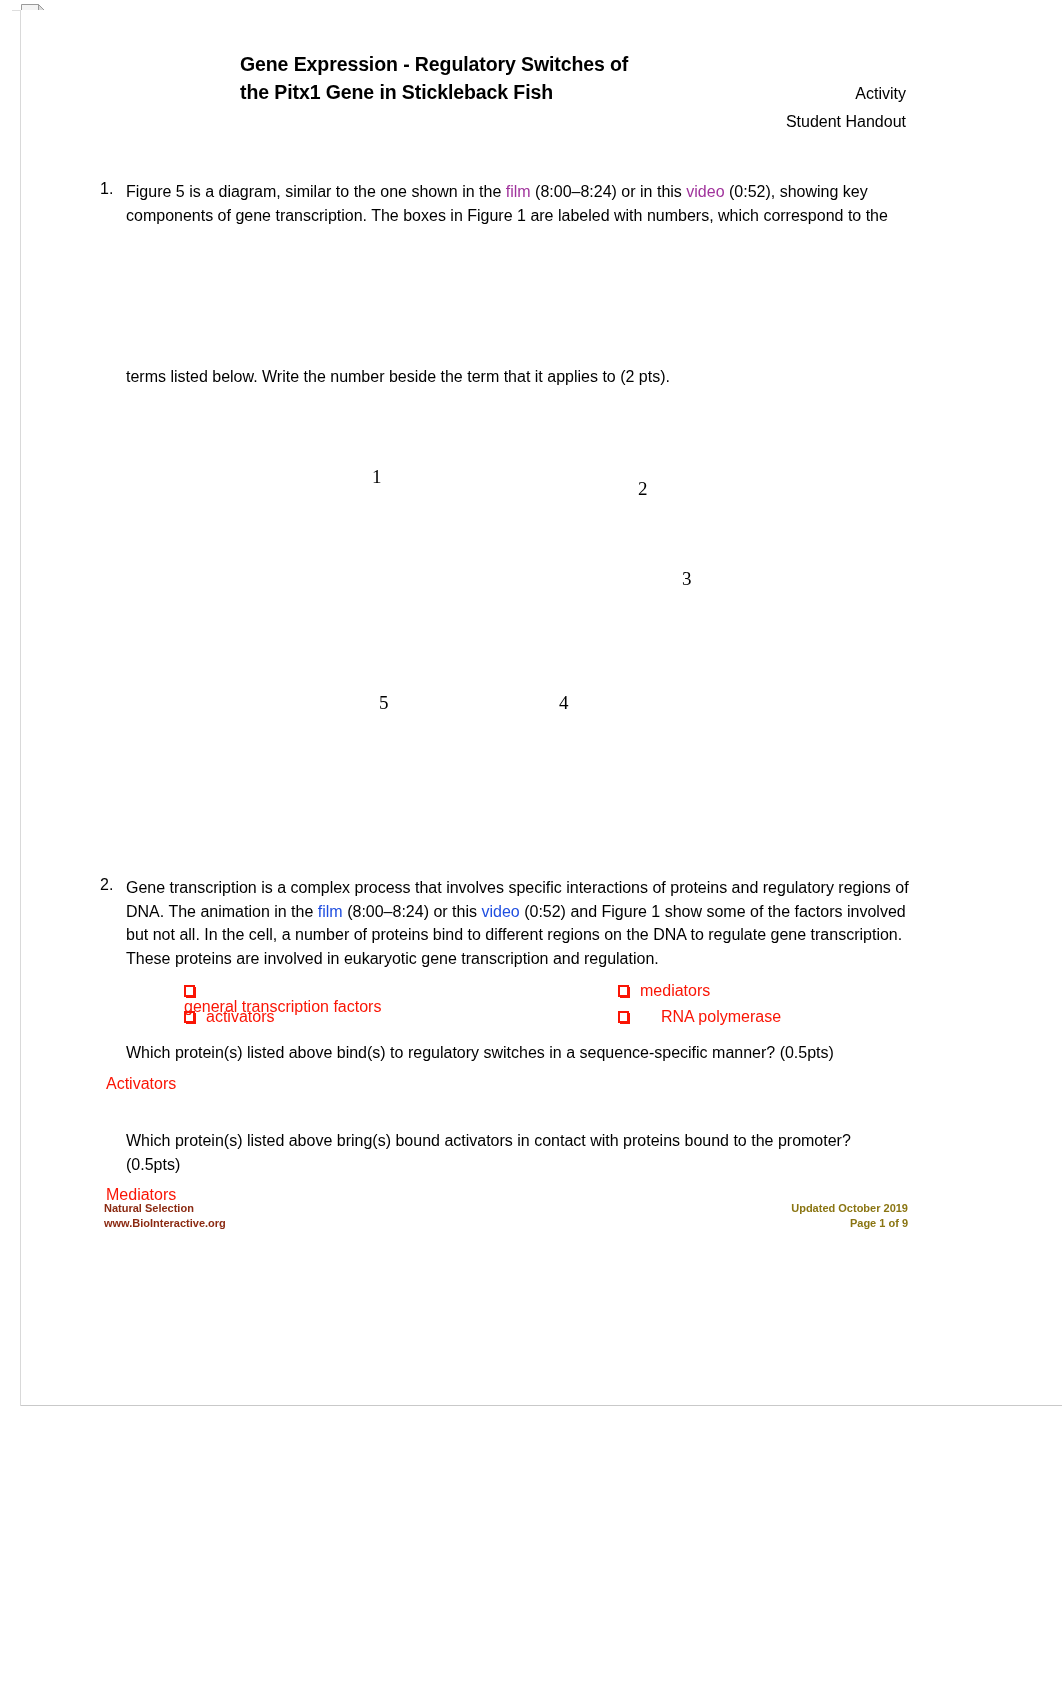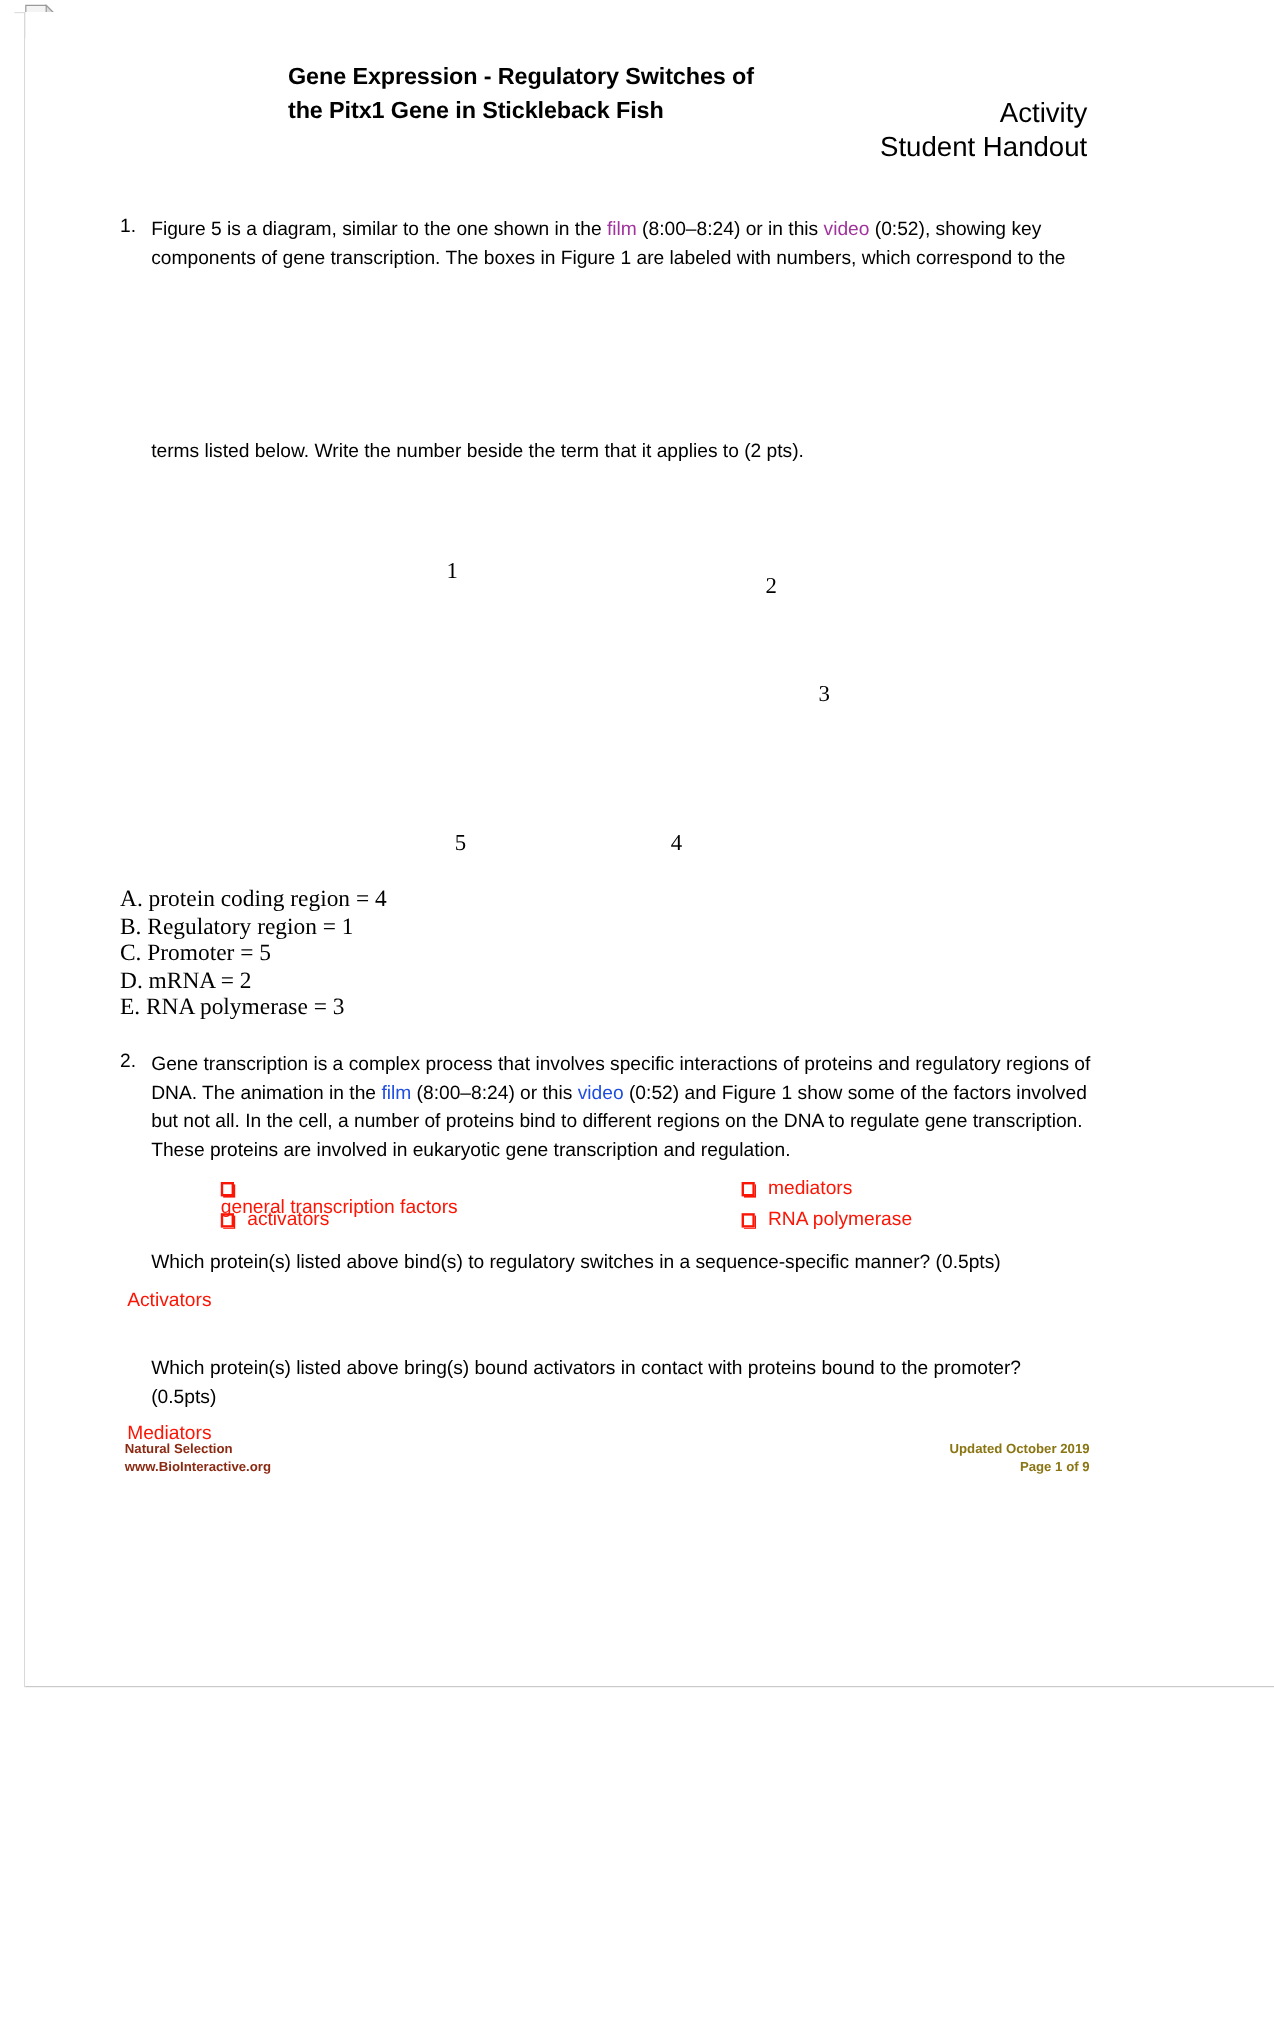--- a/index.html
+++ b/index.html
@@ -77,21 +77,21 @@
     line-height: 28px;
     color: #000000;
     letter-spacing: -0.1px;
   }
   #header-right {
     position: absolute;
     right: 168px;
     top: 80px;
     width: 300px;
     text-align: right;
-    font-size: 23px;
+    font-size: 16px;
     line-height: 28px;
     color: #000000;
   }
 
   
   .qnum {
     position: absolute;
     font-size: 16px;
     color: #000000;
   }
@@ -208,27 +208,20 @@
   </div>
 
   <div class="qbody" style="left:114px; top:365px; width:785px;">terms listed below. Write the number beside the term that it applies to (2 pts).</div>
 
   <div class="fig-label" style="left:360px; top:466px;">1</div>
   <div class="fig-label" style="left:626px; top:478px;">2</div>
   <div class="fig-label" style="left:670px; top:568px;">3</div>
   <div class="fig-label" style="left:367px; top:692px;">5</div>
   <div class="fig-label" style="left:547px; top:692px;">4</div>
 
-  <div id="answer-list">
-    <div>A. protein coding region = 4</div>
-    <div>B. Regulatory region = 1</div>
-    <div>C. Promoter = 5</div>
-    <div>D. mRNA = 2</div>
-    <div>E. RNA polymerase = 3</div>
-  </div>
 
   <div class="qnum" style="left:88px; top:876px;">2.</div>
 
   <div class="qbody" style="left:114px; top:876px; width:787px;">
     <span>Gene transcription is a complex process that involves specific interactions of proteins and regulatory regions of DNA. The animation in the </span><a class="lnk-blue" href="#">film</a><span> (8:00–8:24) or this </span><a class="lnk-blue" href="#">video</a><span> (0:52) and Figure 1 show some of the factors involved but not all. In the cell, a number of proteins bind to different regions on the DNA to regulate gene transcription. These proteins are involved in eukaryotic gene transcription and regulation.</span>
   </div>
 
   <div class="chk-row" style="left:172px; top:981px;flex-direction:column;">
     <span class="chk-box"></span>
     <span class="chk-label">general transcription factors</span>
@@ -237,21 +230,21 @@
   <div class="chk-row" style="left:172px; top:1007px;">
     <span class="chk-box"></span>
     <span class="chk-label">activators</span>
   </div>
 
   <div class="chk-row" style="left:606px; top:981px;">
     <span class="chk-box"></span>
     <span class="chk-label">mediators</span>
   </div>
 
-  <div class="chk-row" style="left:606px; top:1007px;">
+  <div class="chk-row" style="left:606px; top:1007px;gap:21px;">
     <span class="chk-box"></span>
     <span class="chk-label">RNA polymerase</span>
   </div>
 
   <div class="qbody" style="left:114px; top:1041px; width:800px;">Which protein(s) listed above bind(s) to regulatory switches in a sequence-specific manner? (0.5pts)</div>
 
   <div class="ans-red" style="left:94px; top:1075px;">Activators</div>
 
   <div class="qbody" style="left:114px; top:1129px; width:790px;">
     <div>Which protein(s) listed above bring(s) bound activators in contact with proteins bound to the promoter?</div>

